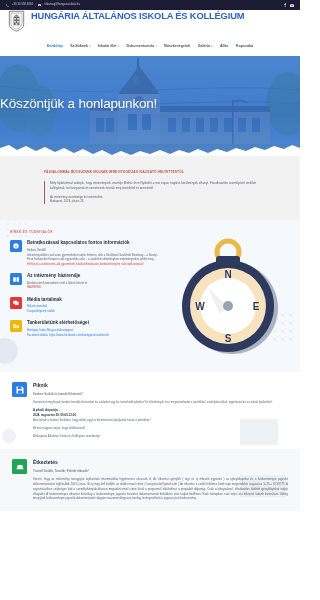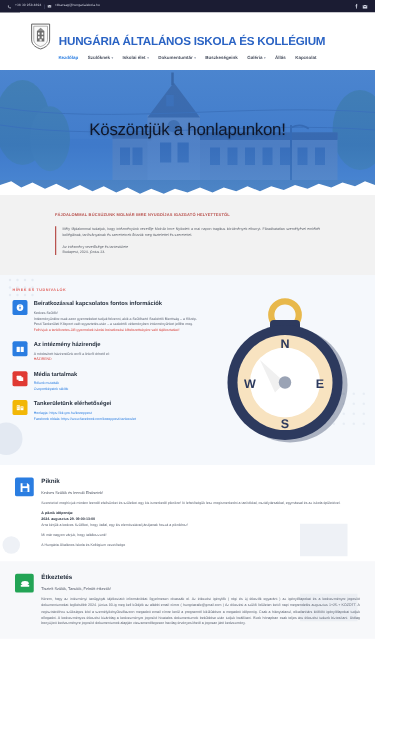--- a/index.html
+++ b/index.html
@@ -19,21 +19,21 @@
   }
   .topbar .contact{ display:flex; align-items:center; gap:3px; font-size:2.6px; letter-spacing:.1px;}
   .tb-sep{ color:#55587a; margin:0 2px; }
   .topbar .spacer{ flex:1; }
   .topbar .socials{ display:flex; align-items:center; gap:4px; }
   .ic{ display:inline-block; }
   .ic svg{ display:block; }
 
   
   .header{
-    height:30px; background:#ffffff; display:flex; align-items:flex-end; padding:0 8px;margin-left:16px;
+    height:30px; background:#ffffff; display:flex; align-items:flex-start; padding:0 8px;
   }
   .crest{ width:17px; height:22px; flex:0 0 auto; margin-right:6px; }
   .site-title{
     color:#2a63c4; font-size:9.3px; font-weight:700; letter-spacing:-0.15px;
     white-space:nowrap;
   }
 
   
   .nav{
     height:16px; background:#ffffff; display:flex; align-items:center;
@@ -50,22 +50,22 @@
   .hero{
     position:relative; height:100px; overflow:hidden;
     background:#3a7bd0;
   }
   .hero-photo{ position:absolute; inset:0; }
   .hero-tint{
     position:absolute; inset:0;
     background:linear-gradient(180deg, rgba(44,110,200,.72) 0%, rgba(40,105,198,.78) 60%, rgba(58,125,210,.80) 100%);
   }
   .hero-title{
-    position:absolute; left:0; right:0; top:38px; text-align:center;
-    color:#0f172a; font-size:13.5px; font-weight:400; letter-spacing:-0.2px;
+    position:absolute; left:0; right:0; top:38px; 
+    color:#ffffff; font-size:13.5px; font-weight:400; letter-spacing:-0.2px;
     text-shadow:0 1px 2px rgba(0,0,0,.18);
   }
   .torn{ position:absolute; left:0; right:0; bottom:-1px; height:18px; }
 
   
   .announce-wrap{
     background:#f2f2f2; padding:14px 0 16px 0;
   }
   .announce{
     width:212px; margin:0 auto;

